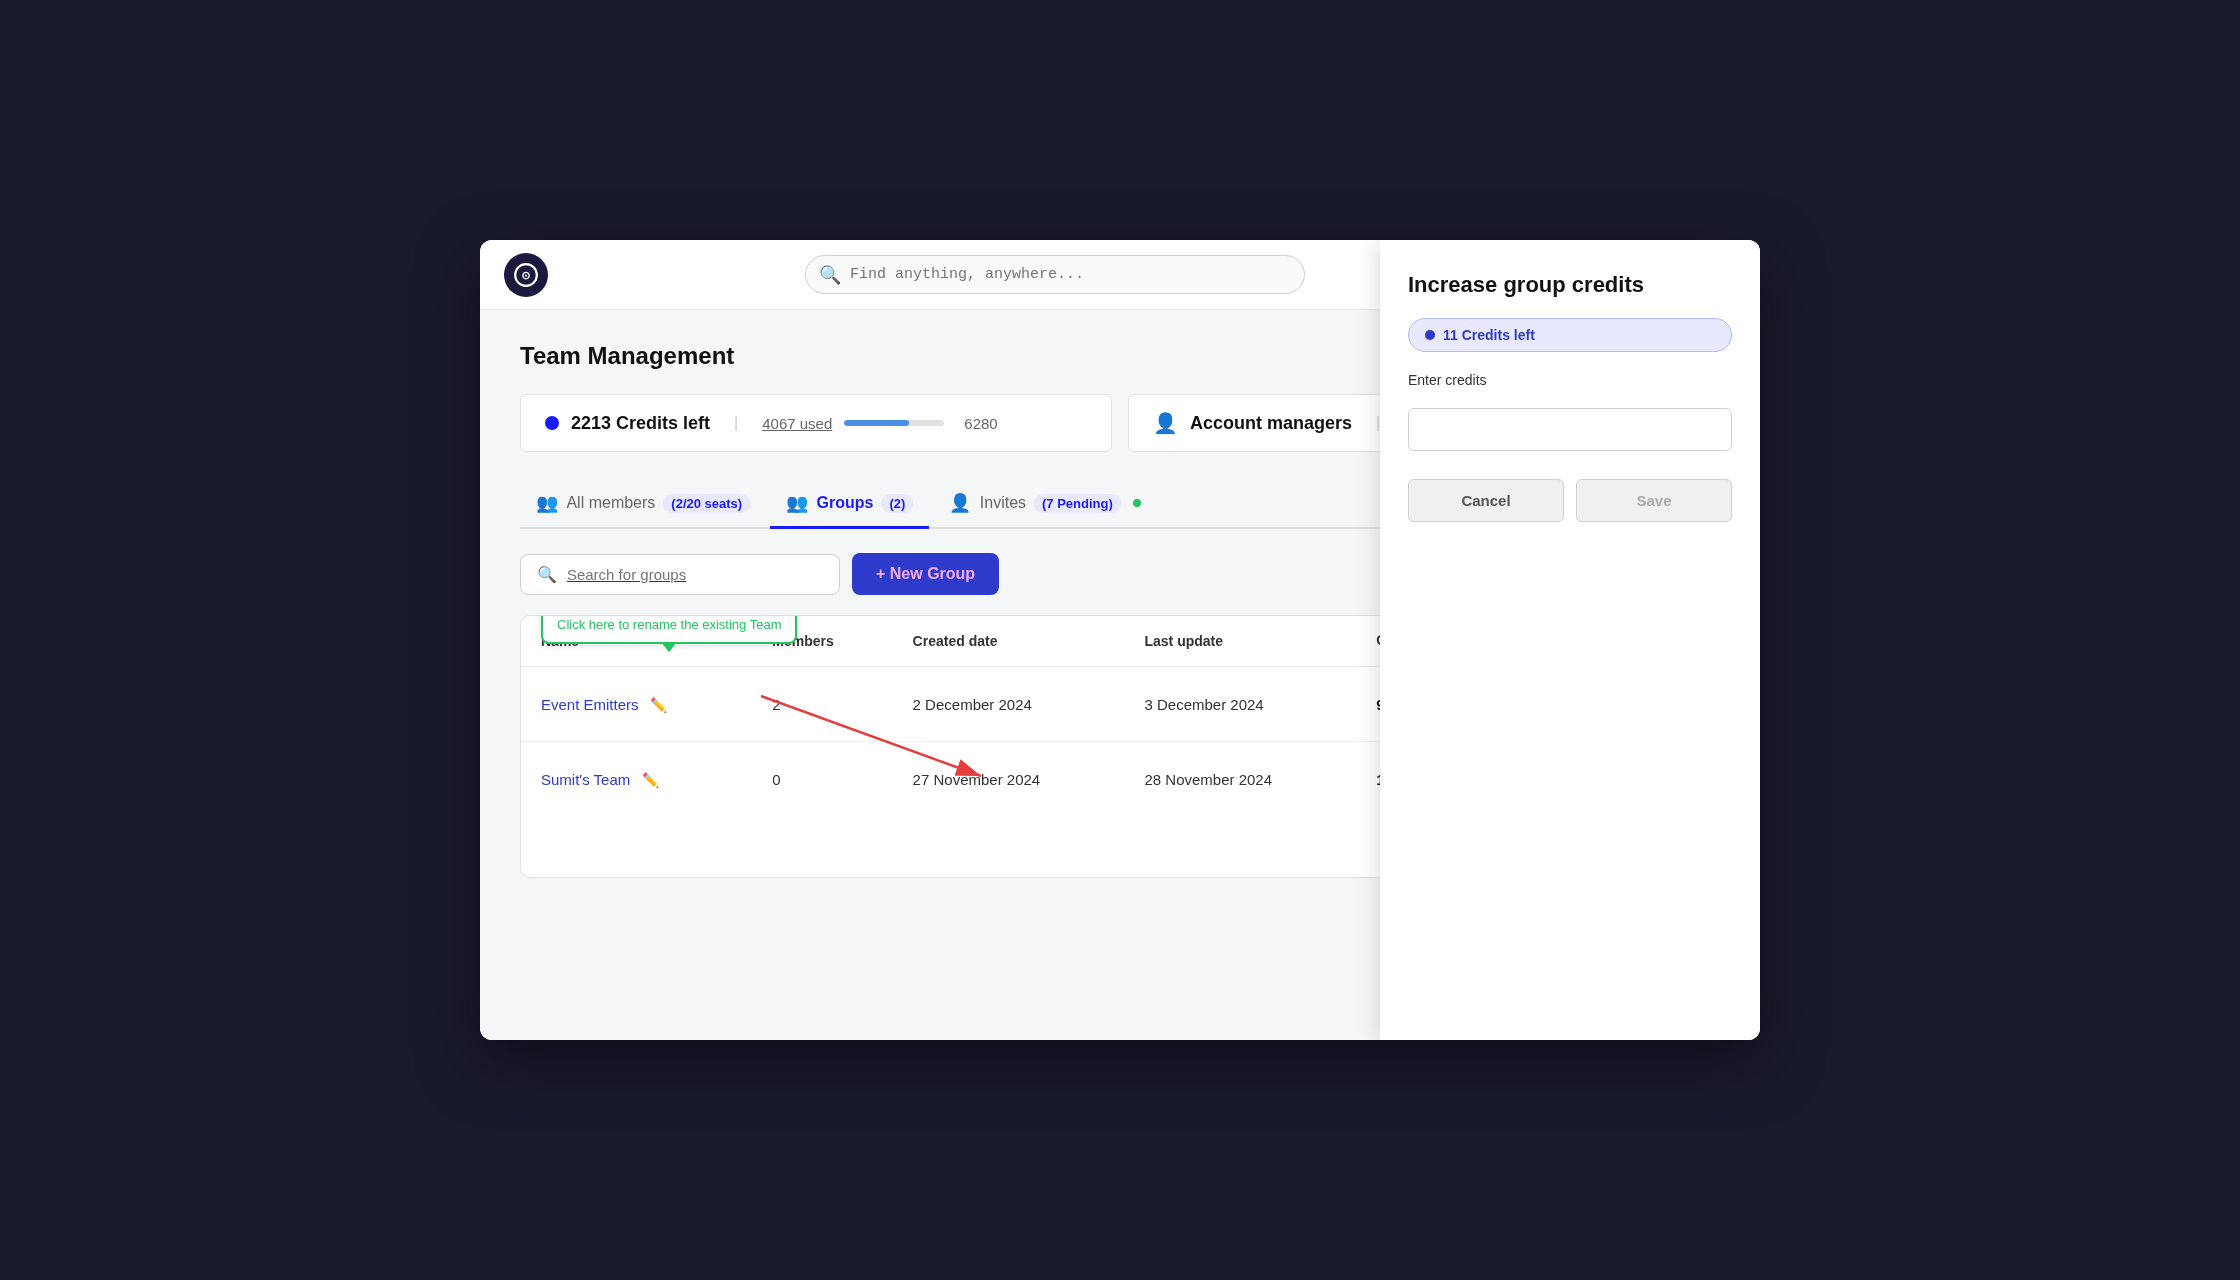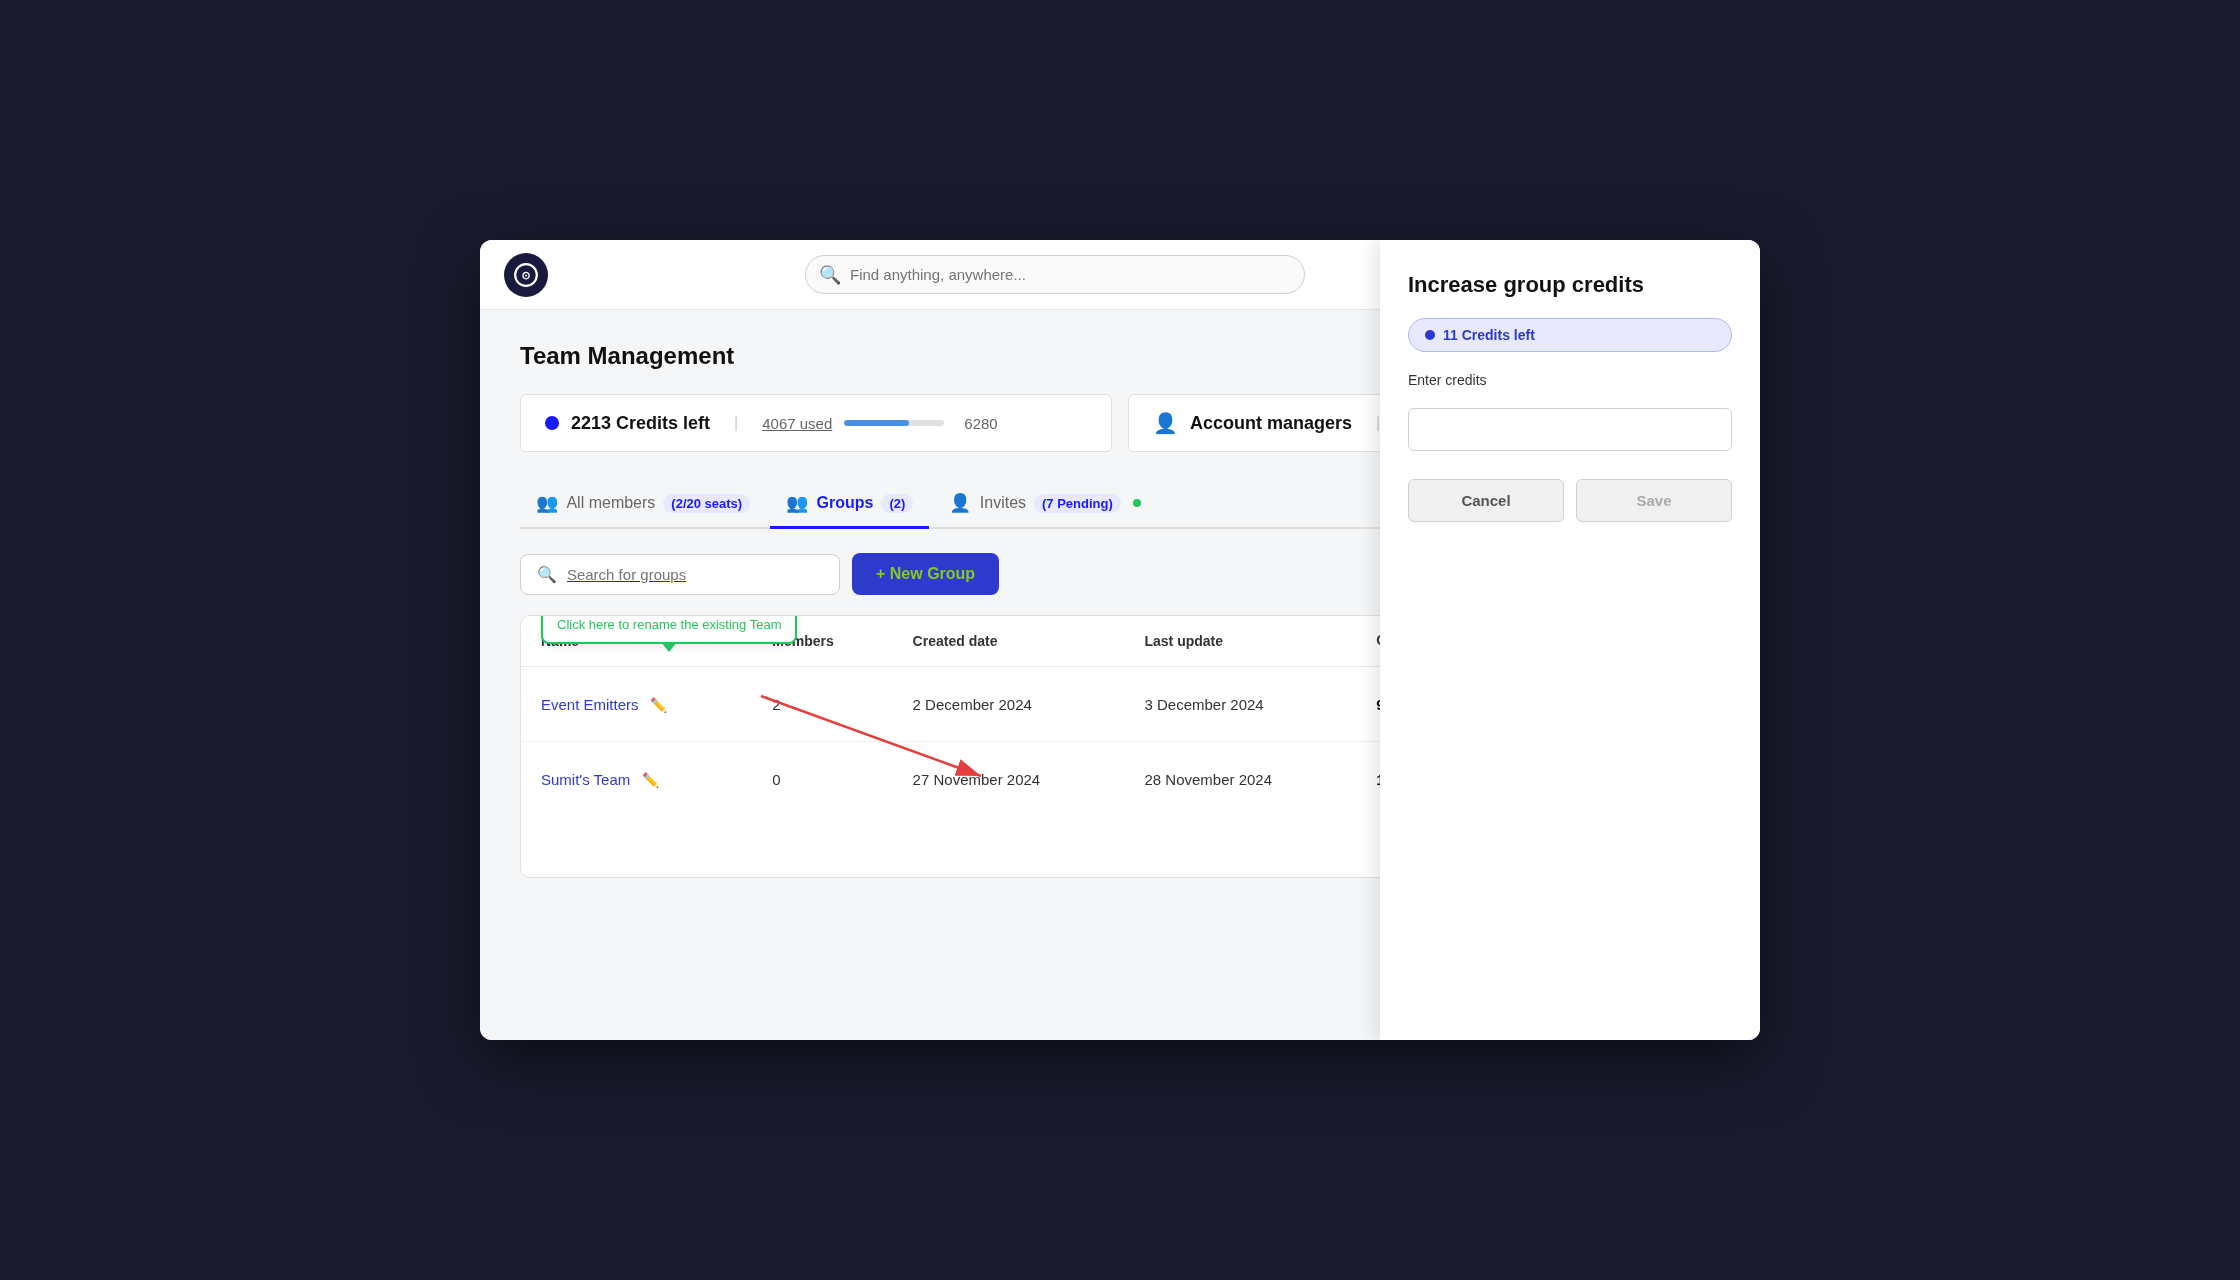--- a/index.html
+++ b/index.html
@@ -5,21 +5,21 @@
     * { box-sizing: border-box; margin: 0; padding: 0; }
     body { font-family: -apple-system, BlinkMacSystemFont, 'Segoe UI', sans-serif; background: #1a1a2e; display: flex; justify-content: center; align-items: center; min-height: 100vh; }
 
     .screen { width: 1280px; height: 800px; background: #fff; border-radius: 12px; overflow: hidden; position: relative; display: flex; flex-direction: column; box-shadow: 0 20px 60px rgba(0,0,0,0.5); }
 
     
     .topnav { height: 70px; background: #fff; border-bottom: 1px solid #e8e8e8; display: flex; align-items: center; padding: 0 24px; gap: 16px; }
     .logo-btn { width: 44px; height: 44px; border-radius: 50%; background: #1a1a3e; display: flex; align-items: center; justify-content: center; flex-shrink: 0; }
     .logo-btn svg { width: 26px; height: 26px; fill: #fff; }
     .search-bar { flex: 1; max-width: 500px; margin: 0 auto; position: relative; }
-    .search-bar input { width: 100%; padding: 10px 16px 10px 44px; border: 1.5px solid #d0d0d0; border-radius: 24px; font-size: 15px; color: #999; outline: none; background: #fafafa; }
+    .search-bar input { width: 100%; padding: 10px 16px 10px 44px; border: 1.5px solid #d0d0d0; border-radius: 24px; font-size: 15px; color: #999; outline: none; background: #fafafa; font-family: Liberation Mono, monospace; }
     .search-bar .search-icon { position: absolute; left: 14px; top: 50%; transform: translateY(-50%); color: #666; font-size: 18px; }
     .upgrade-btn { display: flex; align-items: center; gap: 6px; padding: 8px 16px; border: none; background: none; font-size: 16px; font-weight: 700; color: #1a1aff; cursor: pointer; }
     .upgrade-btn .star { font-size: 18px; }
     .avatar { width: 40px; height: 40px; border-radius: 50%; background: #1a5c3a; color: #fff; display: flex; align-items: center; justify-content: center; font-size: 18px; font-weight: 700; }
 
     
     .main { flex: 1; background: #f5f6f8; padding: 32px 40px; overflow: auto; position: relative; }
 
     .page-title { font-size: 24px; font-weight: 800; color: #111; margin-bottom: 24px; }
 
@@ -40,21 +40,21 @@
     .tab { padding: 12px 16px; font-size: 16px; color: #666; cursor: pointer; display: flex; align-items: center; gap: 8px; border-bottom: 3px solid transparent; margin-bottom: -2px; }
     .tab.active { color: #1a1aff; border-bottom-color: #1a1aff; font-weight: 600; }
     .tab-icon { font-size: 18px; }
     .badge { background: #e8e8ff; color: #1a1aff; border-radius: 20px; padding: 2px 8px; font-size: 13px; font-weight: 600; }
     .badge-dot { width: 8px; height: 8px; border-radius: 50%; background: #22c55e; display: inline-block; margin-left: 4px; }
 
     
     .toolbar { display: flex; gap: 12px; margin-bottom: 20px; align-items: center; }
     .search-groups { display: flex; align-items: center; gap: 10px; background: #fff; border: 1.5px solid #d0d0d0; border-radius: 8px; padding: 10px 16px; flex: 0 0 320px; }
     .search-groups input { border: none; outline: none; font-size: 15px; color: #4c1d95; width: 100%; background: transparent; text-decoration: underline; }
-    .new-group-btn { background: #2d3acc; color: #84cc16; border: none; border-radius: 8px; padding: 12px 24px; font-size: 16px; font-weight: 600; cursor: pointer; display: flex; align-items: center; gap: 8px; }
+    .new-group-btn { background: #2d3acc; color: #f0abfc; border: none; border-radius: 8px; padding: 12px 24px; font-size: 16px; font-weight: 600; cursor: pointer; display: flex; align-items: center; gap: 8px; }
 
     
     .table-container { background: #fff; border-radius: 10px; border: 1px solid #e0e0e0; overflow: hidden; }
     .table { width: 100%; border-collapse: collapse; }
     .table th { padding: 16px 20px; text-align: left; font-size: 14px; font-weight: 700; color: #333; border-bottom: 1.5px solid #e8e8e8; background: #fff; }
     .table th .info-icon { display: inline-flex; align-items: center; justify-content: center; width: 18px; height: 18px; border-radius: 50%; background: #555; color: #fff; font-size: 11px; margin-left: 4px; font-weight: 700; }
     .table td { padding: 18px 20px; font-size: 15px; color: #333; border-bottom: 1px solid #f0f0f0; vertical-align: middle; }
     .table tr:last-child td { border-bottom: none; }
     .group-name { color: #2d3acc; font-weight: 500; cursor: pointer; text-decoration: none; }
     .edit-icon { color: #5566aa; font-size: 14px; cursor: pointer; margin-left: 8px; }

